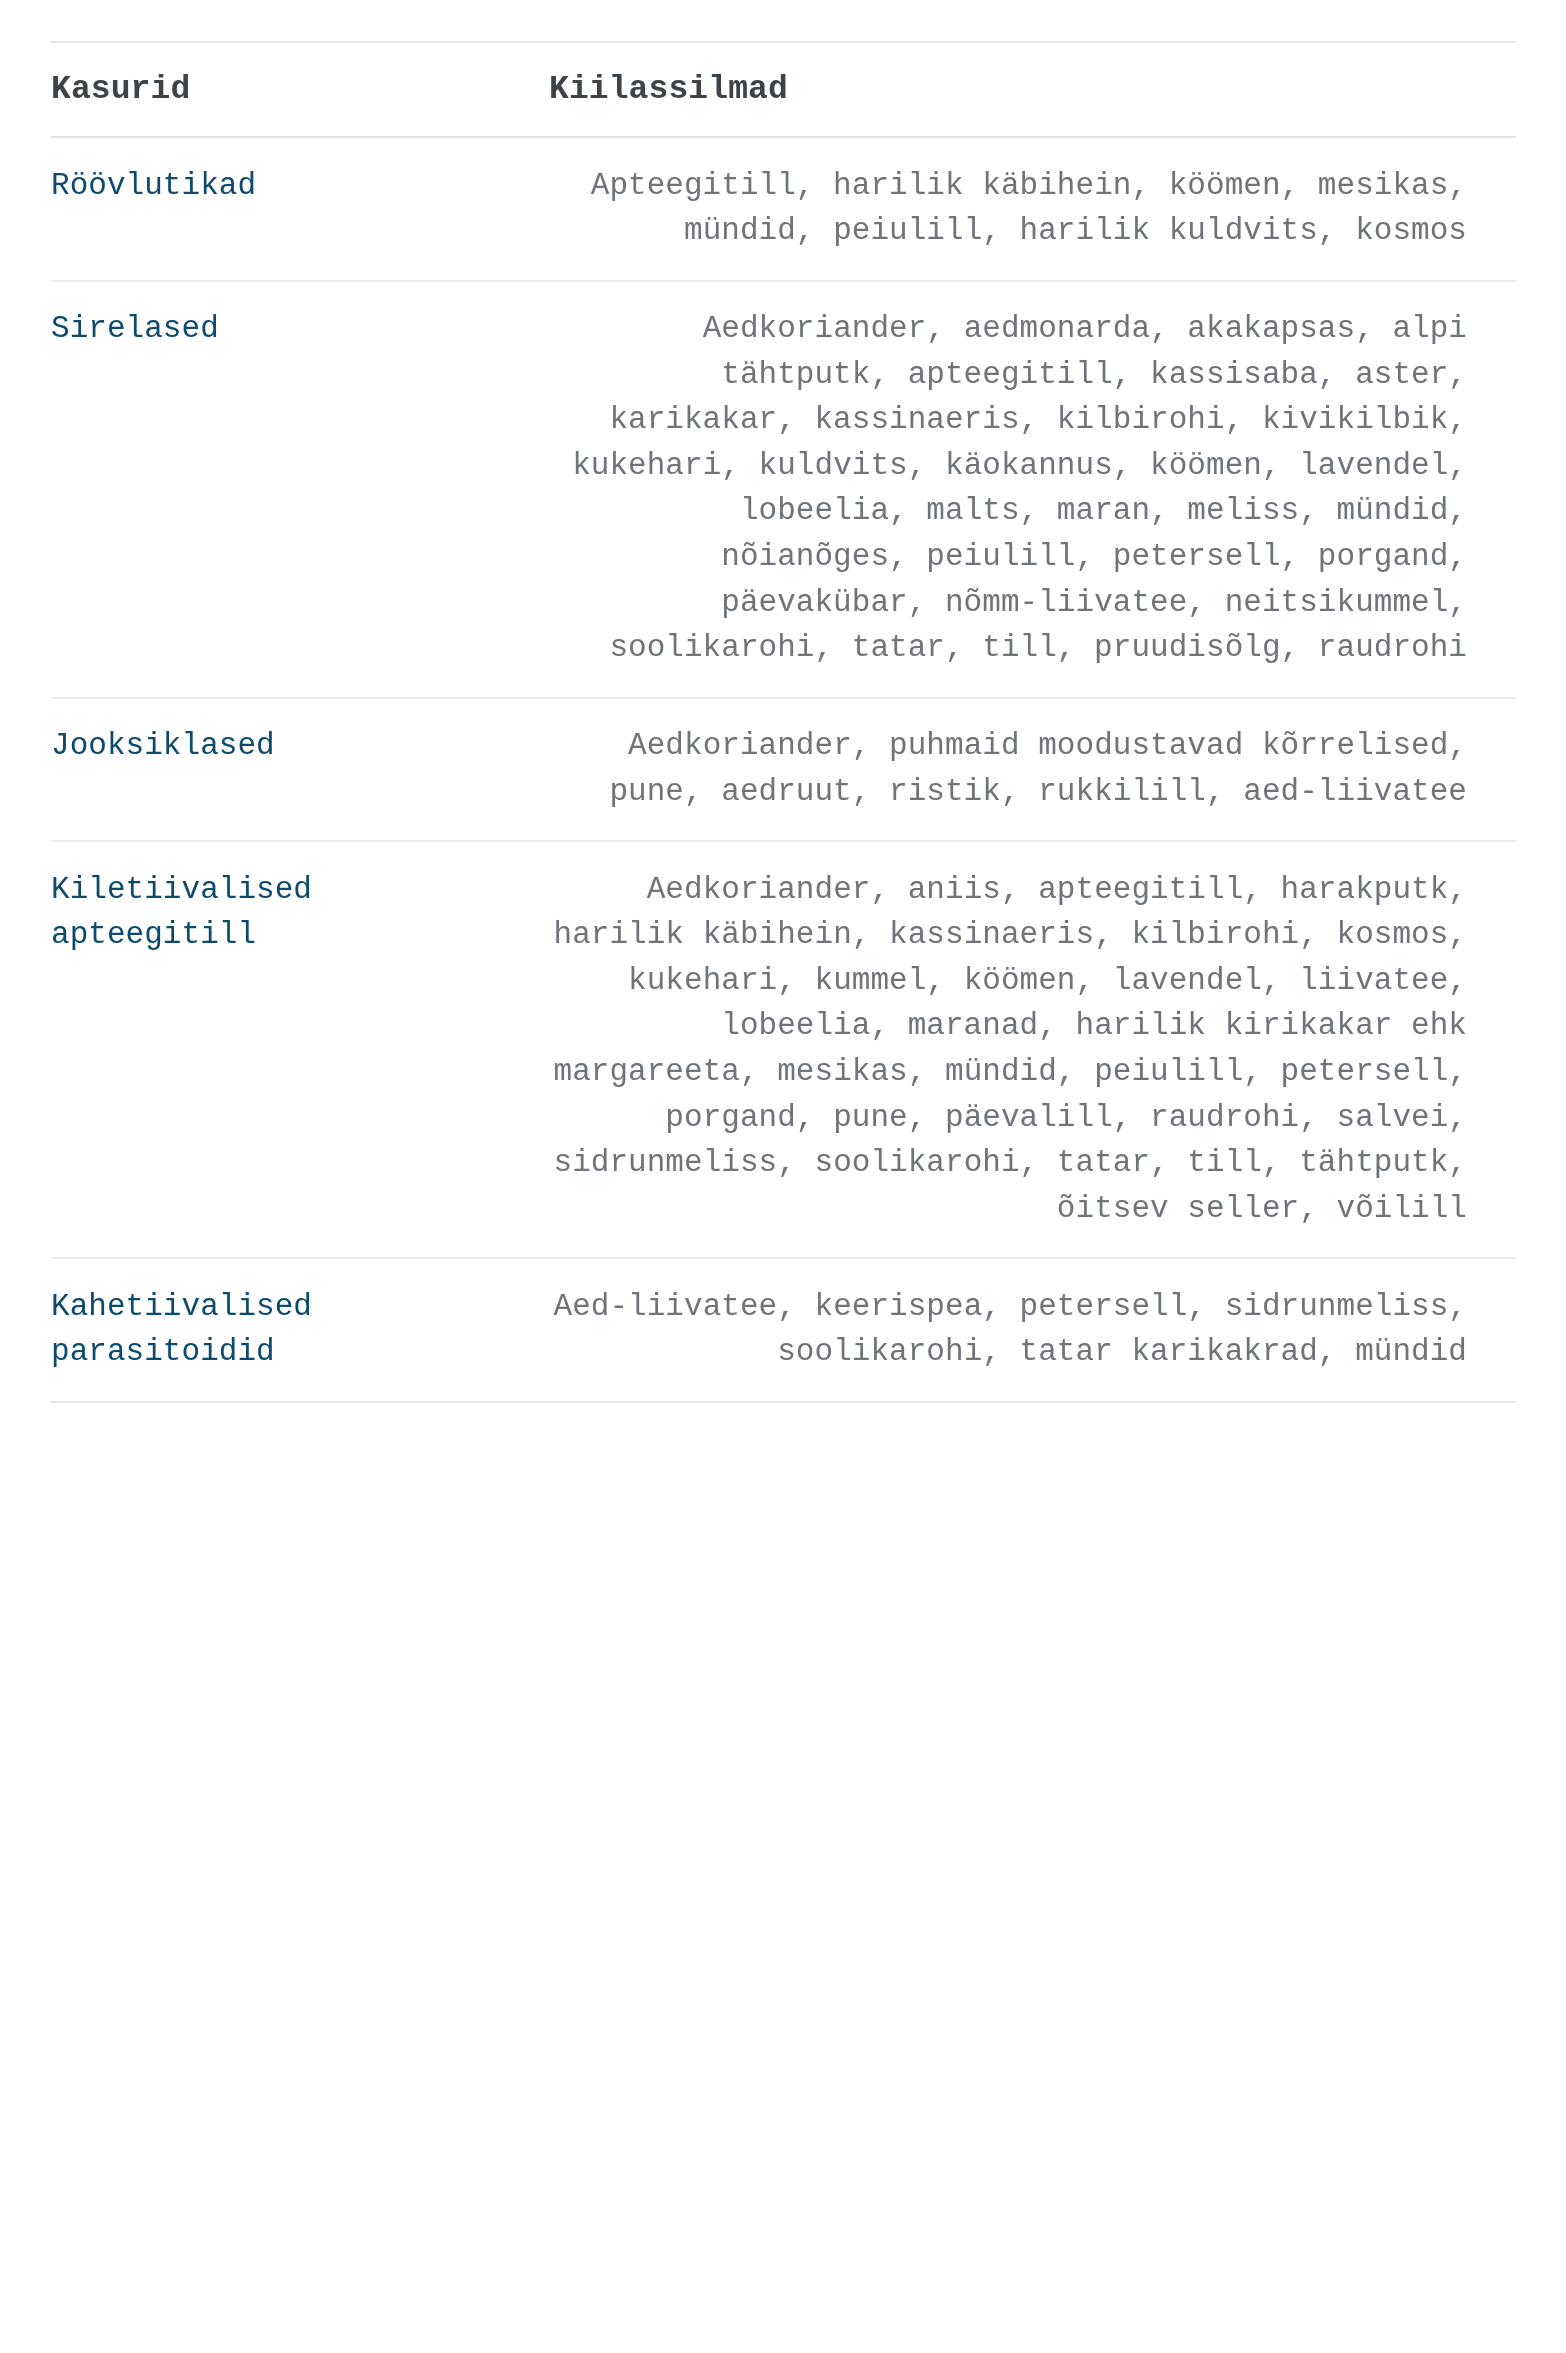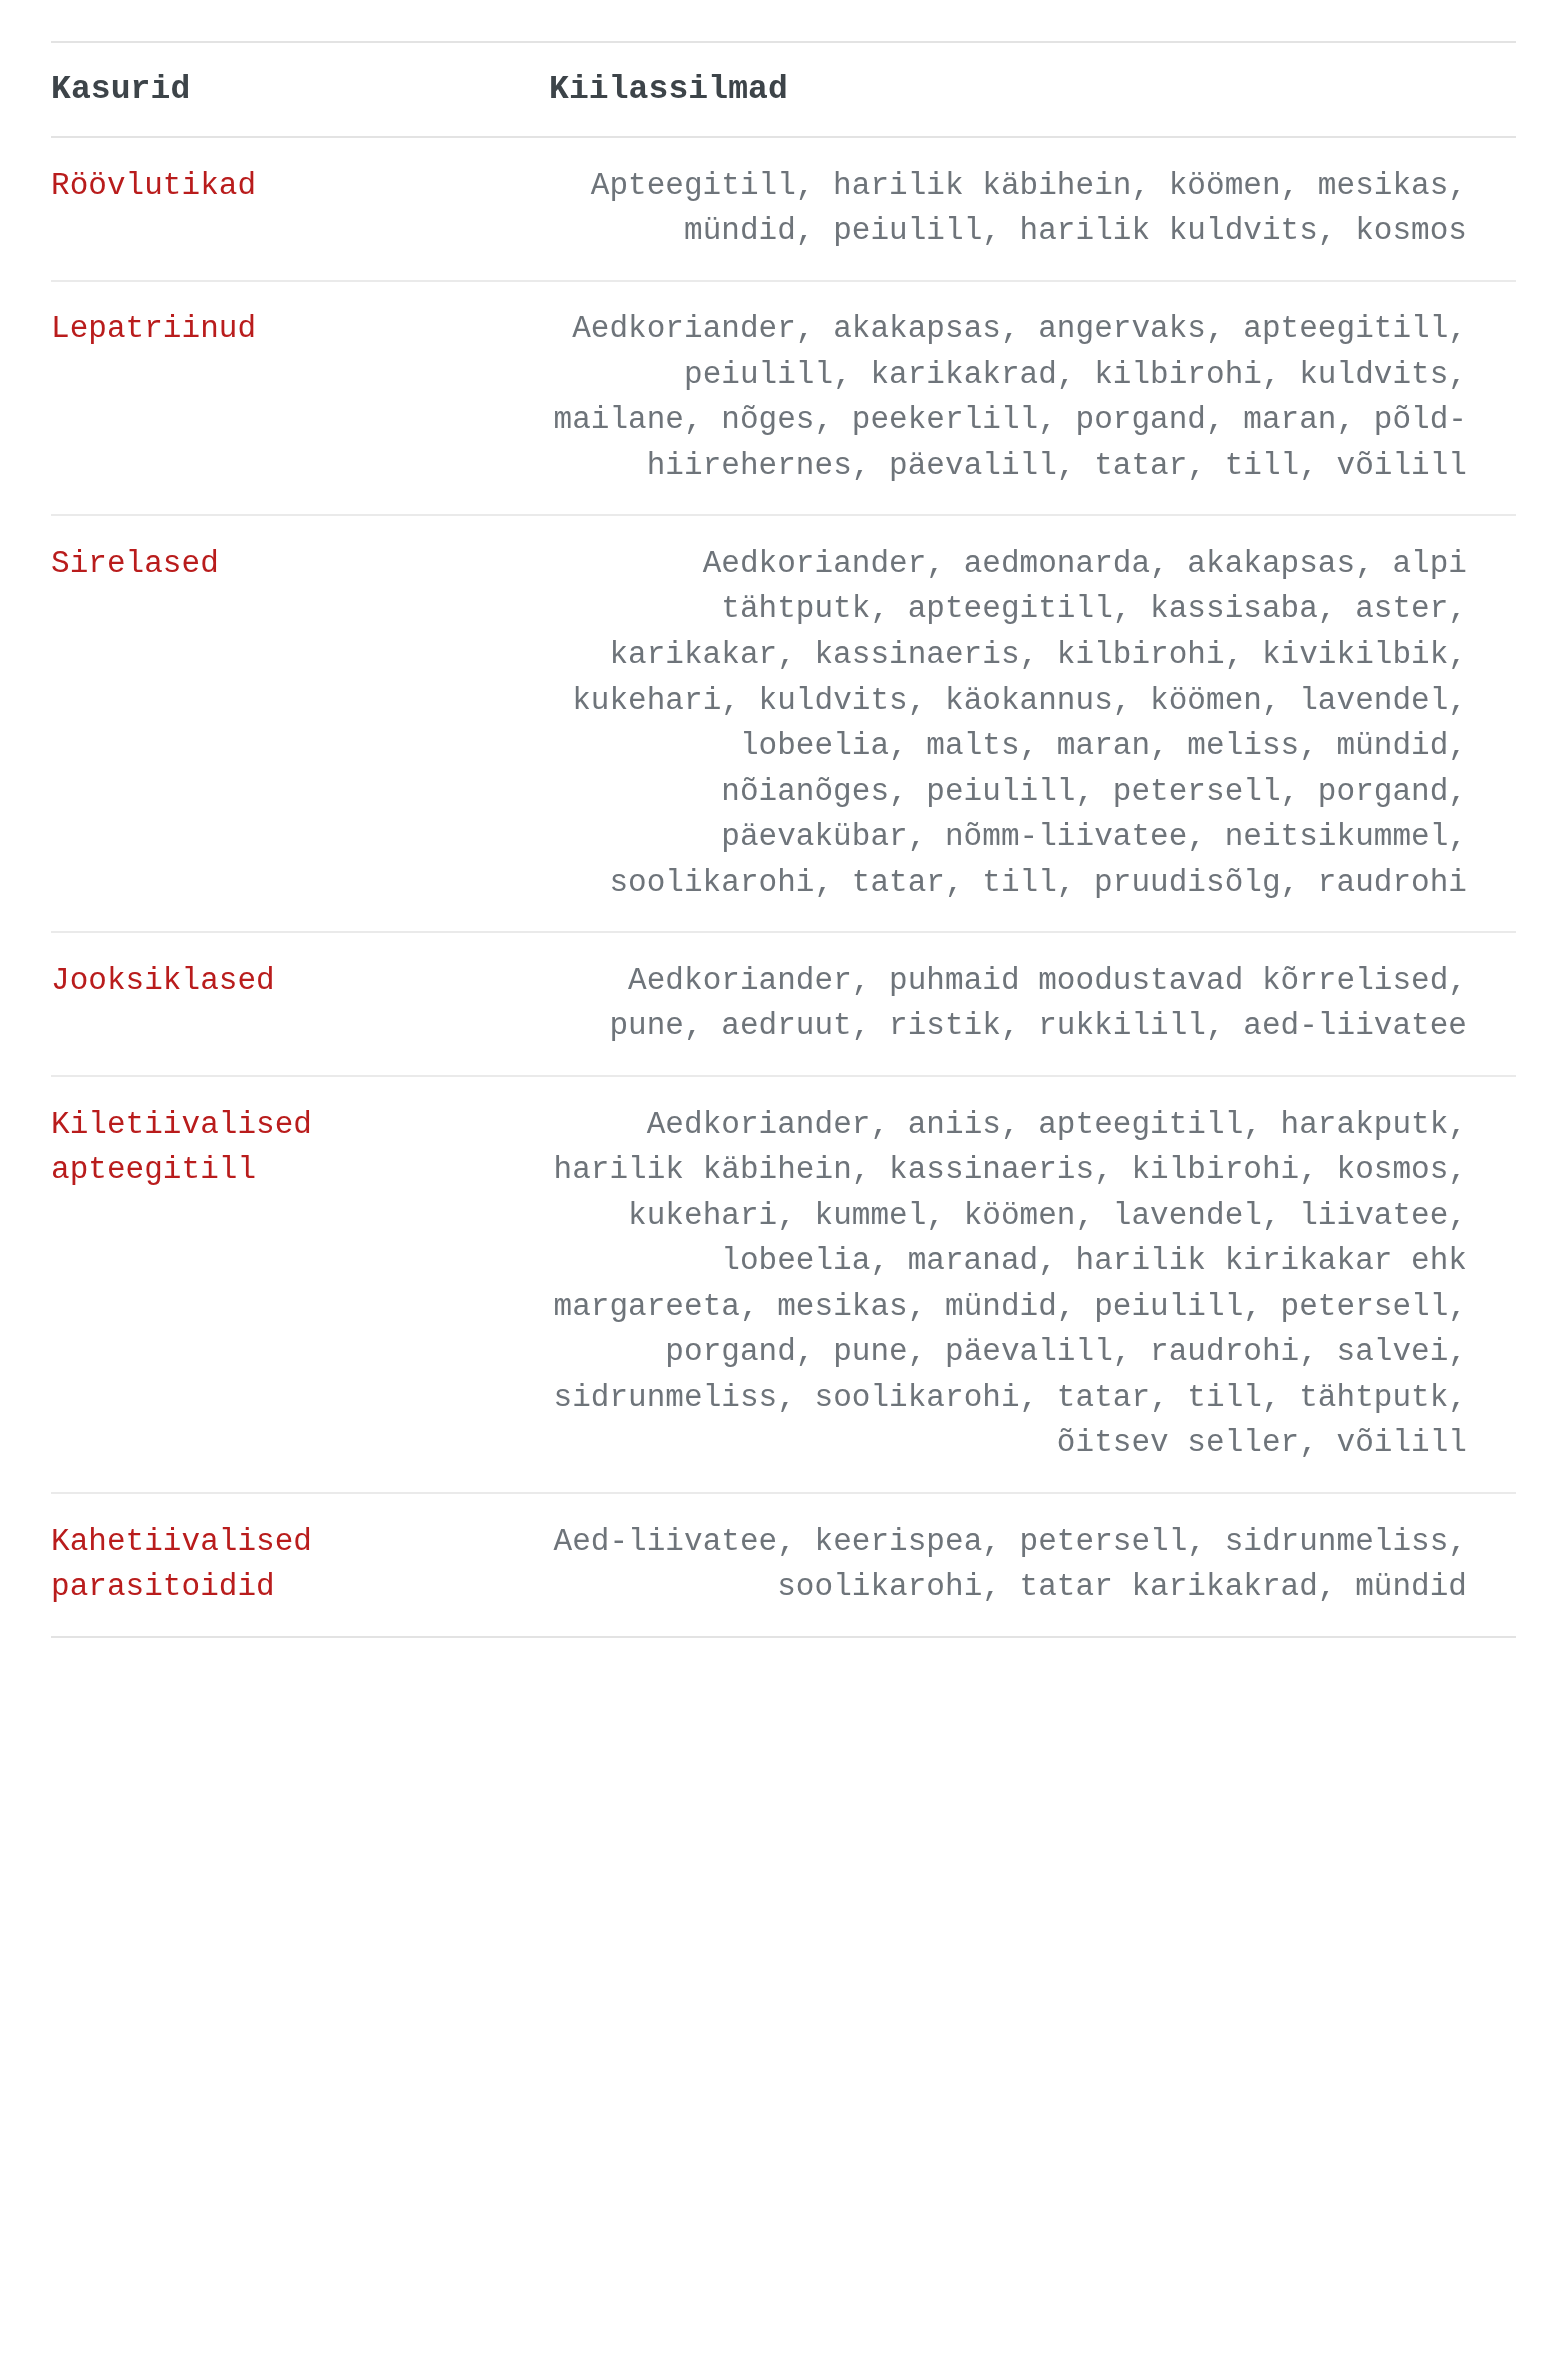--- a/index.html
+++ b/index.html
@@ -70,21 +70,21 @@
     font-size: 31px;
     line-height: 1.47;
     color: #6e747a;
     padding: 24.5px 19.6px 26px 0;
     letter-spacing: 0.04px;
     white-space: pre-wrap;
     word-break: normal;
   }
 
   table.beneficials-table td.cell-kasurid {
-    color: #b91c1c;
+    color: #0c4a6e;
     padding-right: 33px;
   }
 
   table.beneficials-table td.cell-meelistaimed {
     color: #6e747a;
     padding-right: 49px;
     text-align: right;
   }
 </style>
 </head>
@@ -102,24 +102,20 @@
           <th>Kasurid</th>
           <th>Kiilassilmad</th>
         </tr>
       </thead>
       <tbody>
         <tr class="data-row">
           <td class="cell-kasurid">Röövlutikad</td>
           <td class="cell-meelistaimed">Apteegitill, harilik käbihein, köömen, mesikas, mündid, peiulill, harilik kuldvits, kosmos</td>
         </tr>
         <tr class="data-row">
-          <td class="cell-kasurid">Lepatriinud</td>
-          <td class="cell-meelistaimed">Aedkoriander, akakapsas, angervaks, apteegitill, peiulill, karikakrad, kilbirohi, kuldvits, mailane, nõges, peekerlill, porgand, maran, põld-hiirehernes, päevalill, tatar, till, võilill</td>
-        </tr>
-        <tr class="data-row">
           <td class="cell-kasurid">Sirelased</td>
           <td class="cell-meelistaimed">Aedkoriander, aedmonarda, akakapsas, alpi tähtputk, apteegitill, kassisaba, aster, karikakar, kassinaeris, kilbirohi, kivikilbik, kukehari, kuldvits, käokannus, köömen, lavendel, lobeelia, malts, maran, meliss, mündid, nõianõges, peiulill, petersell, porgand, päevakübar, nõmm-liivatee, neitsikummel, soolikarohi, tatar, till, pruudisõlg, raudrohi</td>
         </tr>
         <tr class="data-row">
           <td class="cell-kasurid">Jooksiklased</td>
           <td class="cell-meelistaimed">Aedkoriander, puhmaid moodustavad kõrrelised, pune, aedruut, ristik, rukkilill, aed-liivatee</td>
         </tr>
         <tr class="data-row">
           <td class="cell-kasurid">Kiletiivalised apteegitill</td>
           <td class="cell-meelistaimed">Aedkoriander, aniis, apteegitill, harakputk, harilik käbihein, kassinaeris, kilbirohi, kosmos, kukehari, kummel, köömen, lavendel, liivatee, lobeelia, maranad, harilik kirikakar ehk margareeta, mesikas, mündid, peiulill, petersell, porgand, pune, päevalill, raudrohi, salvei, sidrunmeliss, soolikarohi, tatar, till, tähtputk, õitsev seller, võilill</td>

